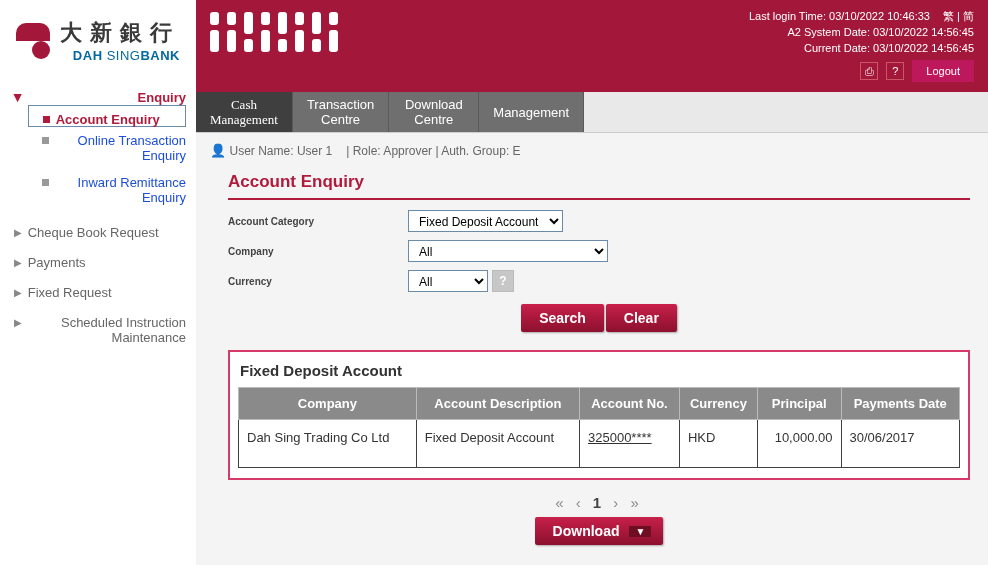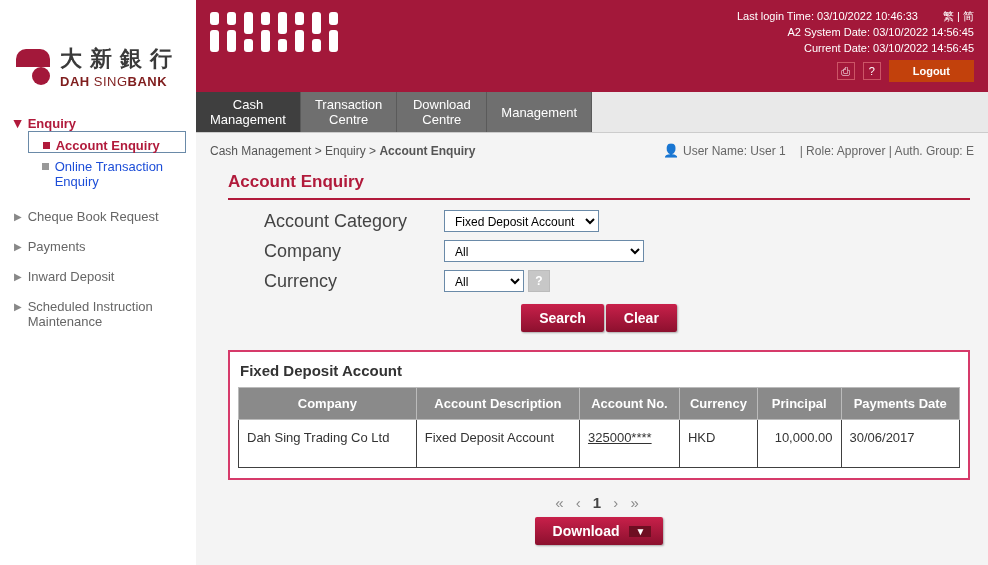--- a/index.html
+++ b/index.html
@@ -1,22 +1,22 @@
 <!DOCTYPE html>
 <html><head>
 <meta charset="utf-8">
 <style>
   * { box-sizing: border-box; margin: 0; padding: 0; }
   body { font-family: Arial, sans-serif; font-size: 12px; color: #333; background: #fff; width: 988px; }
   .layout { display: flex; }
-  .left-col { width: 196px; padding: 28px 10px 10px 12px; background: #fff; }
+  .left-col { width: 196px; padding: 2px 10px 10px 12px; background: #fff; text-align: right; }
   .right-col { flex: 1; background: #f4f4f4; }
   .logo-block { padding: 16px 4px 20px 4px; }
   .logo-block .cn { font-size: 22px; letter-spacing: 8px; color: #3a3a3a; font-weight: 600; white-space: nowrap; }
-  .logo-block .en { font-size: 13px; color: #7f1d1d; letter-spacing: 0.5px; white-space: nowrap; }
+  .logo-block .en { font-size: 13px; color: #0369a1; letter-spacing: 0.5px; white-space: nowrap; }
   .logo-block .en b { font-weight: 700; }
   .logo-block .row { display: flex; align-items: center; gap: 8px; }
   .logo-shape { width: 36px; height: 36px; position: relative; flex: none; }
   .logo-shape::before, .logo-shape::after { content: ""; position: absolute; background: #a3183a; }
   .logo-shape::before { width: 34px; height: 18px; top: 0; left: 0; border-radius: 10px 10px 0 0; }
   .logo-shape::after { width: 18px; height: 18px; bottom: 0; right: 2px; border-radius: 50%; }
   .side-nav { list-style: none; }
   .side-nav > li { padding: 7px 0 7px 2px; font-size: 13px; color: #666; display: flex; align-items: flex-start; gap: 6px; cursor: pointer; }
   .side-nav > li.active { color: #b11a3b; font-weight: 600; }
   .side-nav > li .tri { font-size: 10px; line-height: 16px; }
@@ -28,35 +28,35 @@
   .side-nav ul li .sq { width: 7px; height: 7px; background: #999; margin-top: 4px; flex: none; }
   .side-nav ul li.sel .sq { background: #b11a3b; }
   .hdr { background: #a3183a; color: #fff; padding: 8px 14px 10px 14px; display: flex; justify-content: space-between; align-items: flex-start; }
   .brand-dots { width: 140px; height: 50px; position: relative; }
   .brand-dots .dotrow { position: absolute; display: flex; gap: 8px; }
   .dot { width: 9px; height: 13px; background: #fff; border-radius: 3px; }
   .pill { width: 9px; height: 22px; background: #fff; border-radius: 3px; }
   .hdr-right { text-align: right; font-size: 11px; line-height: 16px; }
   .hdr-right .toolbar { margin-top: 4px; display: flex; gap: 8px; justify-content: flex-end; align-items: center; }
   .hdr-right .toolbar .iconbox { width: 18px; height: 18px; border: 1px solid #c56; display: flex; align-items: center; justify-content: center; font-size: 11px; cursor: pointer; }
-  .hdr-right .logout { background: #c2410c; padding: 3px 24px; font-weight: 700; cursor: pointer; }
-  .lang { margin-left: 22px; }
+  .hdr-right .logout { background: #be185d; padding: 3px 14px; font-weight: 400; cursor: pointer; }
+  .lang { margin-left: 10px; }
   .lang span { cursor: pointer; }
   .topnav { display: flex; background: #e9e9e9; border-bottom: 1px solid #ccc; }
   .topnav .tab { padding: 6px 14px; color: #fff; background: #6f6f6f; border-right: 1px solid #5a5a5a; text-align: center; font-size: 13px; line-height: 15px; cursor: pointer; min-width: 90px; height: 40px; display: flex; align-items: center; justify-content: center; }
   .topnav .tab.two { flex-direction: column; }
-  .topnav .tab.active { background: #3f3f3f; }
+  .topnav .tab.active { background: #3f3f3f; font-family: Liberation Serif, serif; }
   .crumb-row { display: flex; justify-content: space-between; align-items: center; padding: 10px 14px 4px 14px; font-size: 12px; color: #555; }
   .crumb-row .user { display: flex; gap: 14px; align-items: center; color: #666; }
   .crumb-row .user .uicon { color: #a3183a; font-size: 13px; }
   .content { padding: 4px 18px 20px 32px; }
   .page-title { color: #b11a3b; font-size: 17px; font-weight: 700; padding: 6px 0 6px 0; border-bottom: 2px solid #b11a3b; width: 100%; margin-bottom: 10px; }
   .filters { margin: 8px 0 10px 0; }
   .filter-row { display: flex; align-items: center; margin: 8px 0; }
-  .filter-row label { width: 180px; font-weight: 400; color: #444; font-size: 18px; margin-left: 36px; }
+  .filter-row label { width: 180px; font-weight: 700; color: #444; font-size: 10px; }
   .sel { border: 1px solid #6a8aa8; padding: 3px 6px; background: #fff; font-size: 12px; min-width: 150px; height: 22px; }
   .sel.wide { min-width: 200px; }
   .sel.narrow { min-width: 80px; }
   .qbox { width: 22px; height: 22px; background: #c7c7c7; color: #fff; display: inline-flex; align-items: center; justify-content: center; margin-left: 4px; border: 1px solid #bbb; font-weight: 700; cursor: pointer; }
   .btn-row { display: flex; gap: 2px; justify-content: center; margin: 12px 0 18px; }
   .btn { background: linear-gradient(#c8204a, #8c102e); color: #fff; border: none; padding: 6px 18px; font-weight: 700; font-size: 14px; cursor: pointer; border-radius: 2px; box-shadow: 1px 1px 2px rgba(0,0,0,.3); }
   .tbl-wrap { border: 2px solid #d63a6a; background: #fff; padding: 8px 8px 10px 8px; }
   .tbl-caption { font-size: 15px; font-weight: 700; padding: 2px 2px 8px 2px; }
   table.data { width: 100%; border-collapse: collapse; }
   table.data th { background: #8a8a8a; color: #fff; font-weight: 700; font-size: 13px; padding: 8px 6px; border: 1px solid #bbb; text-align: center; }
@@ -93,34 +93,38 @@
           <span>Enquiry</span>
           <ul>
             <li class="sel">
               <span class="sq"></span>
               <span>Account Enquiry</span>
             </li>
             <li>
               <span class="sq"></span>
               <span>Online Transaction Enquiry</span>
             </li>
+            <li>
+              <span class="sq"></span>
+              <span>Inward Remittance Enquiry</span>
+            </li>
           </ul>
         </div>
       </li>
       <li>
         <span class="tri closed">▶</span>
         <span>Cheque Book Request</span>
       </li>
       <li>
         <span class="tri closed">▶</span>
         <span>Payments</span>
       </li>
       <li>
         <span class="tri closed">▶</span>
-        <span>Inward Deposit</span>
+        <span>Fixed Request</span>
       </li>
       <li>
         <span class="tri closed">▶</span>
         <span>Scheduled Instruction Maintenance</span>
       </li>
     </ul>
   </div>
 
   <div class="right-col">
     <div class="hdr">
@@ -176,23 +180,20 @@
       <div class="tab two">
         <span>Download</span>
         <span>Centre</span>
       </div>
       <div class="tab">
           <span>Management</span>
         </div>
     </div>
 
     <div class="crumb-row">
-      <div>
-        <span>Cash Management</span><span> &gt; </span><span>Enquiry</span><span> &gt; </span><b>Account Enquiry</b>
-      </div>
       <div class="user">
         <span><span class="uicon">👤</span> <span>User Name:</span> <span>User 1</span></span>
         <span>| Role: Approver | Auth. Group: E</span>
       </div>
     </div>
 
     <div class="content">
       <div class="page-title">Account Enquiry</div>
 
       <div class="filters">

